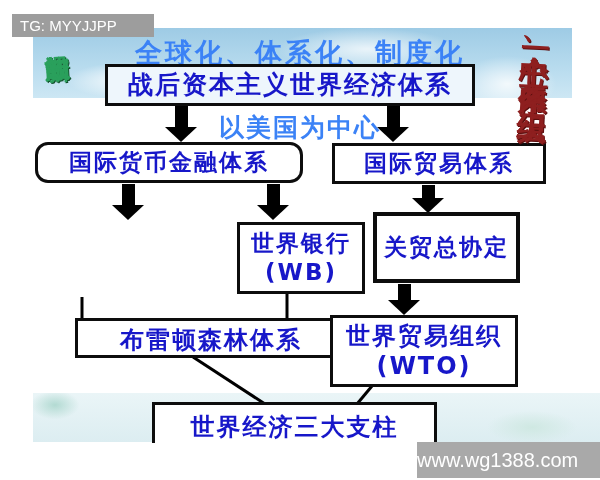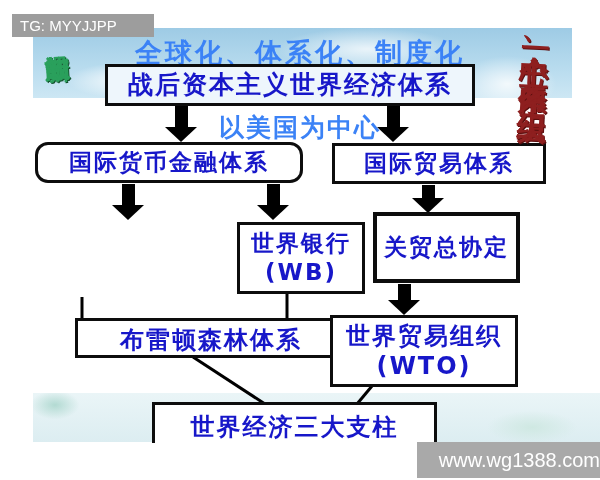--- a/index.html
+++ b/index.html
@@ -71,21 +71,21 @@
   #arrow-gatt-wto    { left:388px; top:284px; height:31px; width:32px; }
 
   #connector-svg { position:absolute; left:0; top:0; z-index:2; }
 
   
   .watermark { position:absolute; color:#ffffff; display:flex; align-items:center;
                font-family:"Liberation Sans","DejaVu Sans",sans-serif; }
   #watermark-top    { left:12px; top:14px; width:134px; height:23px; background:#9d9d9d;
                       font-size:15px; padding-left:8px; z-index:6; }
   #watermark-bottom { left:417px; top:442px; width:183px; height:36px; background:#a9a9a9;
-                      font-size:20px; justify-content:flex-end; z-index:6; }
+                      font-size:20px; justify-content:flex-start; z-index:6; }
 </style>
 </head>
 <body>
 
 <div id="stage">
 
   <div id="sky-band" class="band"></div>
   <div id="bottom-band" class="band"></div>
 
   <svg id="connector-svg" width="600" height="480">

